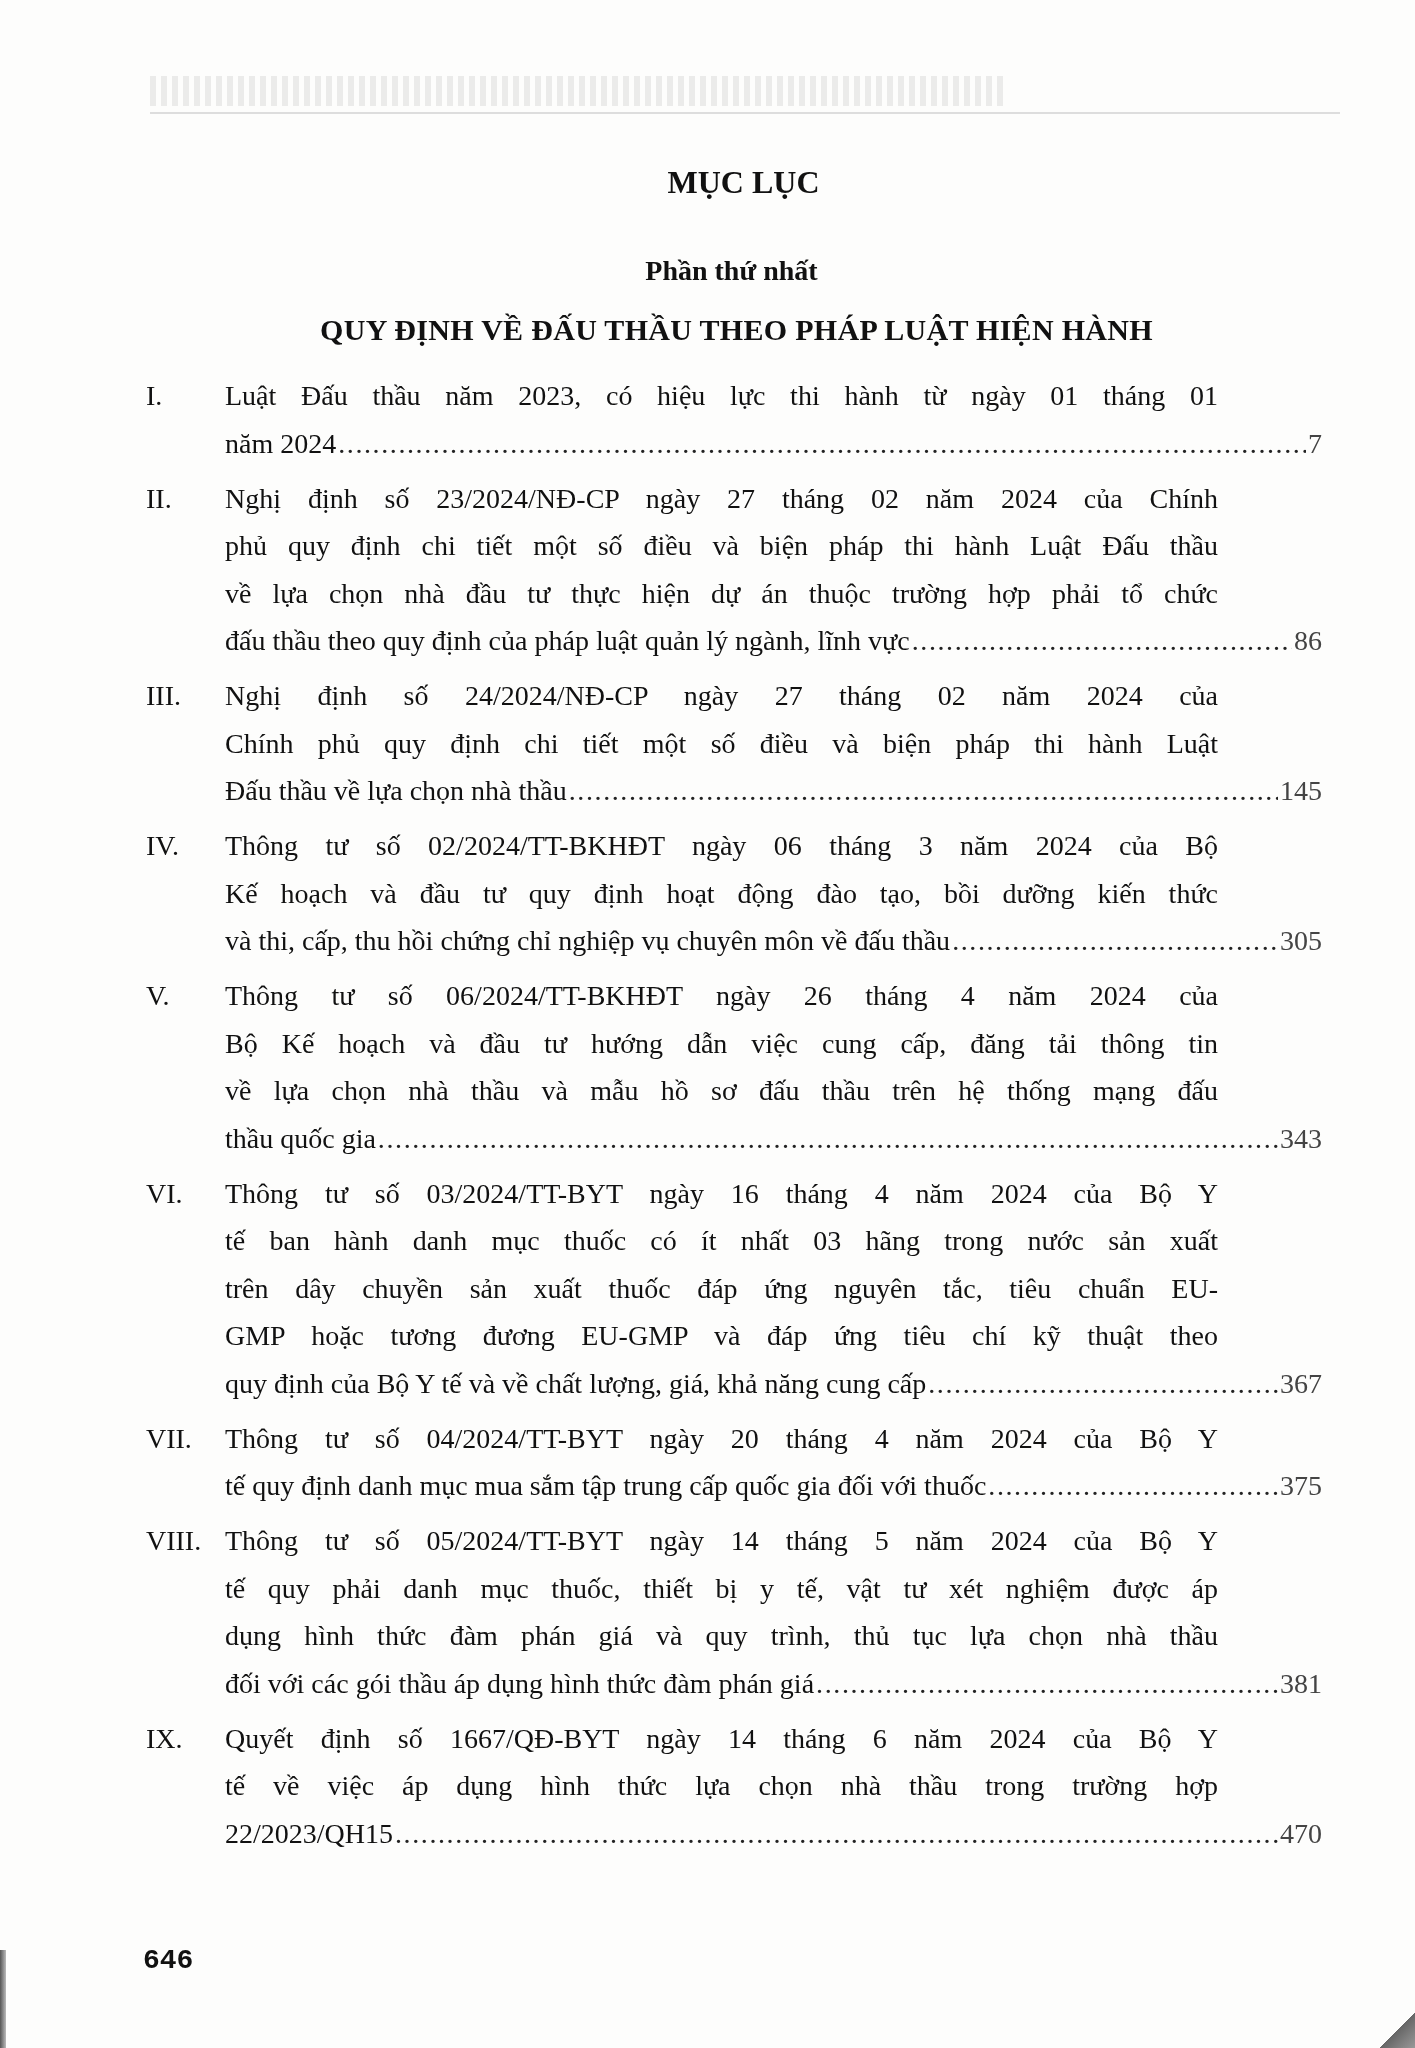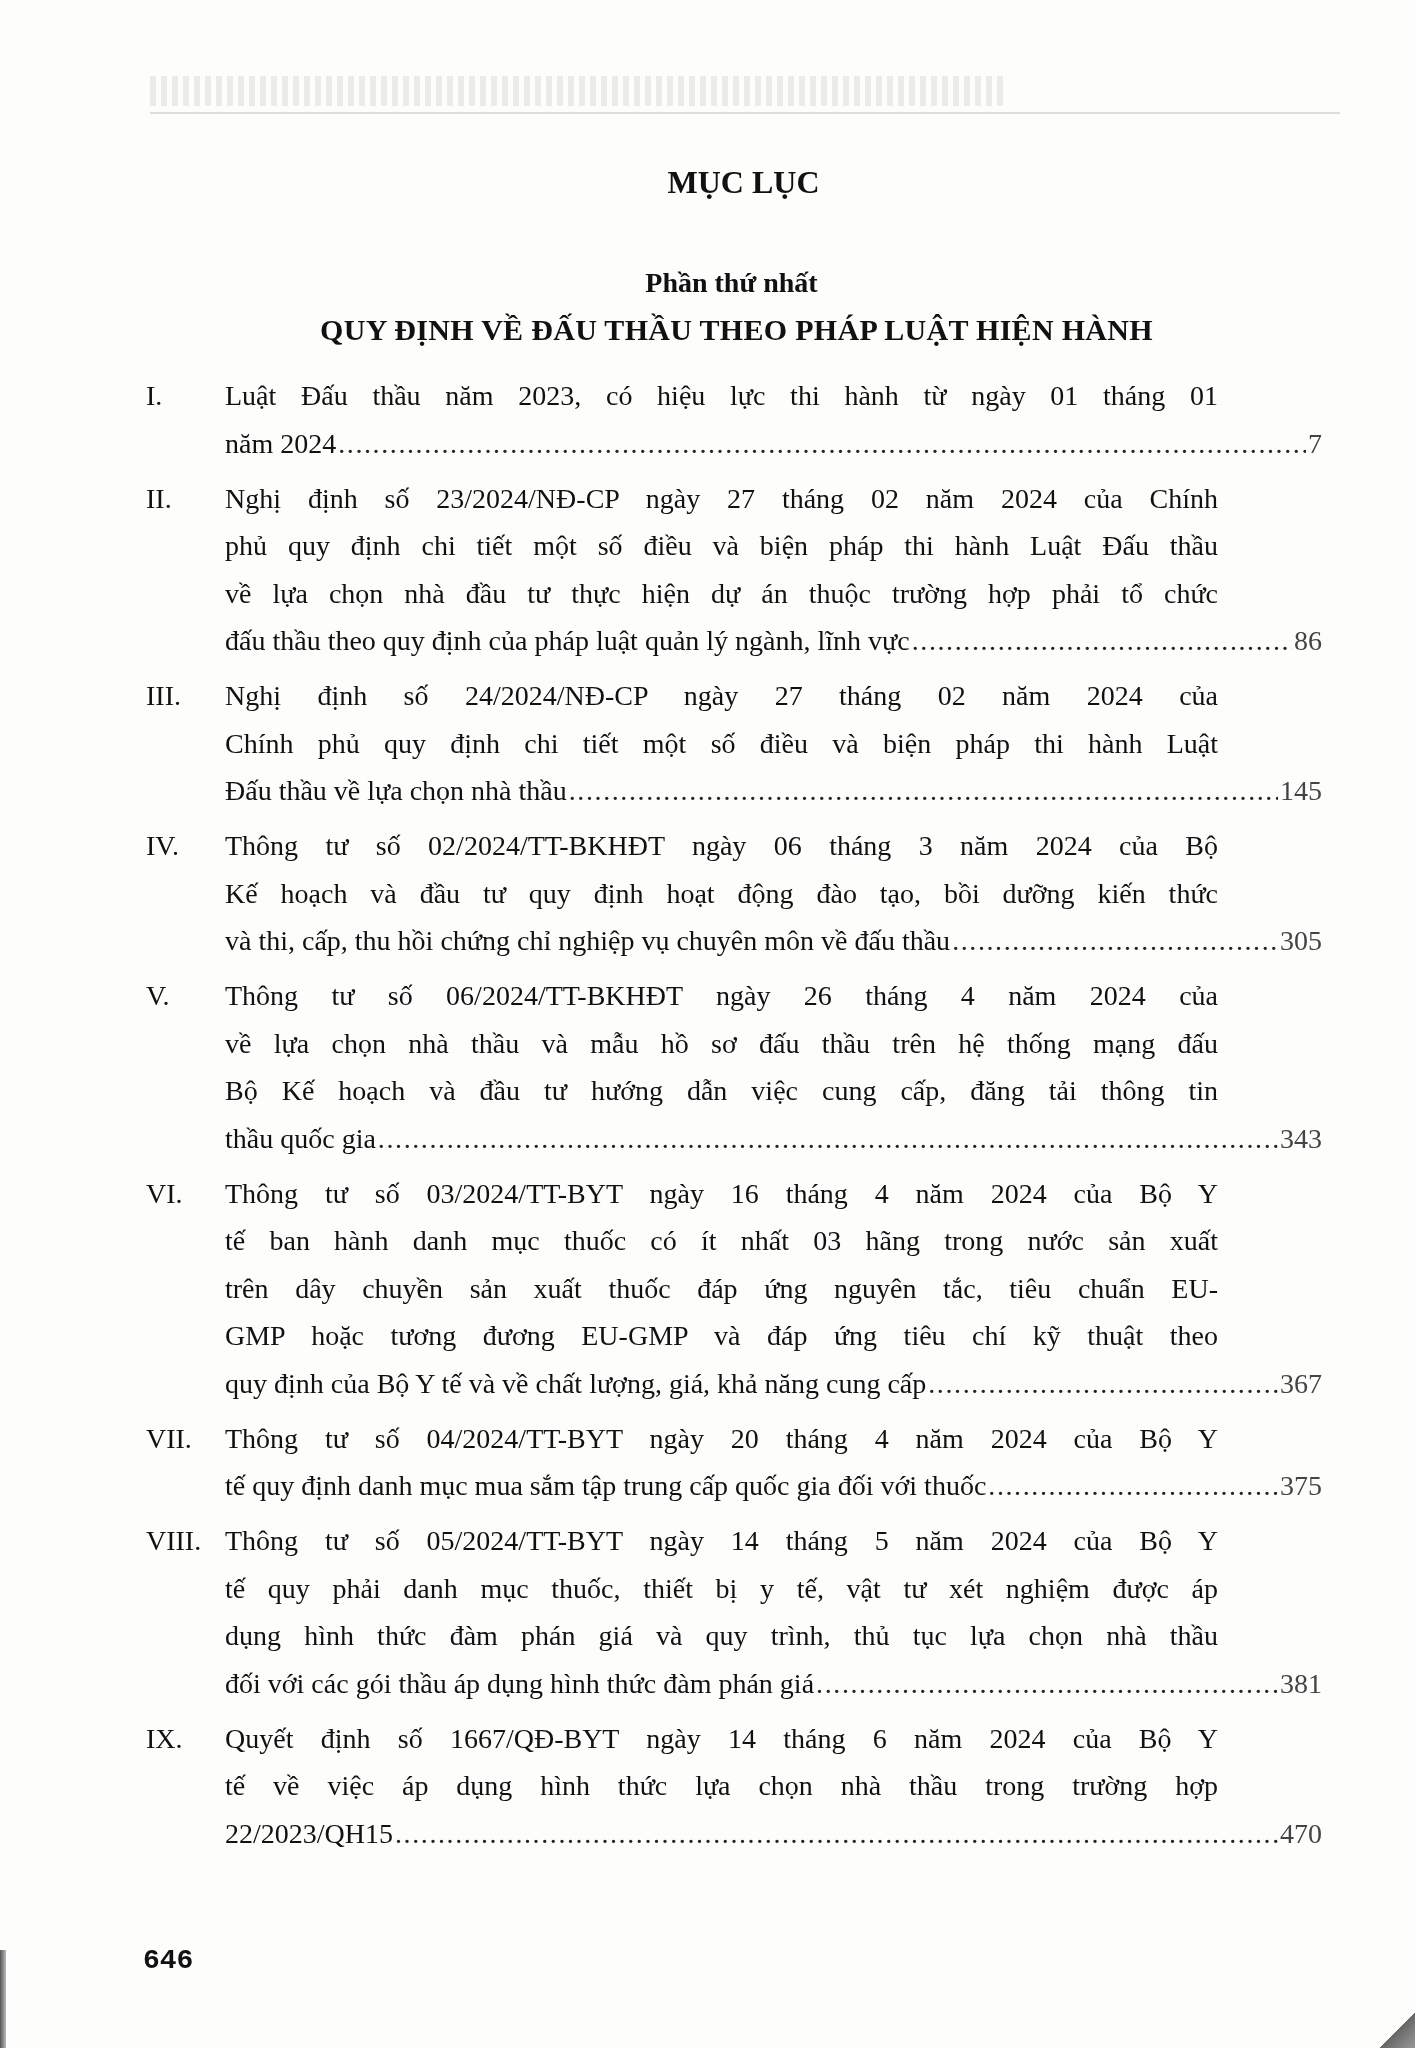--- a/index.html
+++ b/index.html
@@ -28,21 +28,21 @@
     background: linear-gradient(135deg, transparent 55%, #666 56%, #999 100%);
   }
   .title {
     position: absolute; left: 0; width: 1415px; top: 162px;
     text-align: center; font-weight: bold; font-size: 32px; line-height: 40px;
     padding-left: 72px; box-sizing: border-box;
   }
   .part {
     position: absolute; left: 0; width: 1415px; top: 254px;
     text-align: center; font-weight: bold; font-size: 28px; line-height: 34px;
-    padding-left: 48px; box-sizing: border-box; margin-top: 12px;
+    padding-left: 48px; box-sizing: border-box;
   }
   .part-title {
     position: absolute; left: 0; width: 1415px; top: 296px;
     text-align: center; font-weight: bold; font-size: 30px; line-height: 36px;
     padding-left: 58px; box-sizing: border-box; letter-spacing: 0.3px; margin-top: 16px;
   }
   .toc {
     position: absolute; left: 146px; top: 372px; width: 1180px;
   }
   .entry { position: relative; margin-bottom: 7.5px; }
@@ -126,22 +126,22 @@
           <span class="t">và thi, cấp, thu hồi chứng chỉ nghiệp vụ chuyên môn về đấu thầu</span>
           <span class="dots">..............................................................................................................................................................................................................</span>
           <span class="pg">305</span>
         </div>
       </div>
     </div>
     <div class="entry">
       <span class="numeral">V.</span>
       <div class="lines">
         <div class="line">Thông tư số 06/2024/TT-BKHĐT ngày 26 tháng 4 năm 2024 của</div>
+        <div class="line">Bộ Kế hoạch và đầu tư hướng dẫn việc cung cấp, đăng tải thông tin</div>
         <div class="line">về lựa chọn nhà thầu và mẫu hồ sơ đấu thầu trên hệ thống mạng đấu</div>
-        <div class="line">Bộ Kế hoạch và đầu tư hướng dẫn việc cung cấp, đăng tải thông tin</div>
         <div class="line last-line">
           <span class="t">thầu quốc gia</span>
           <span class="dots">..............................................................................................................................................................................................................</span>
           <span class="pg">343</span>
         </div>
       </div>
     </div>
     <div class="entry">
       <span class="numeral">VI.</span>
       <div class="lines">

